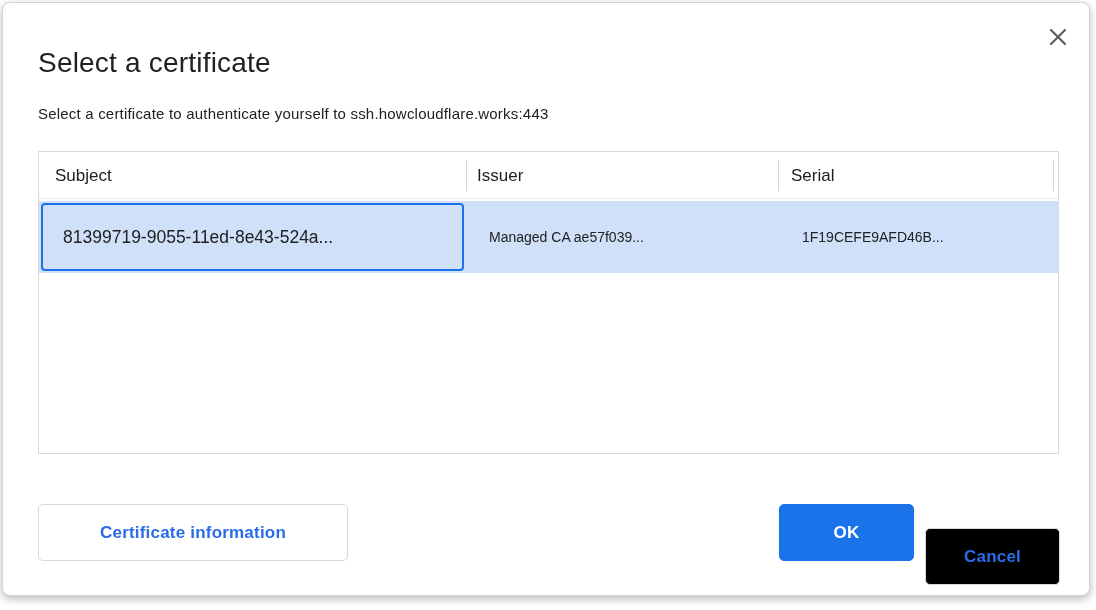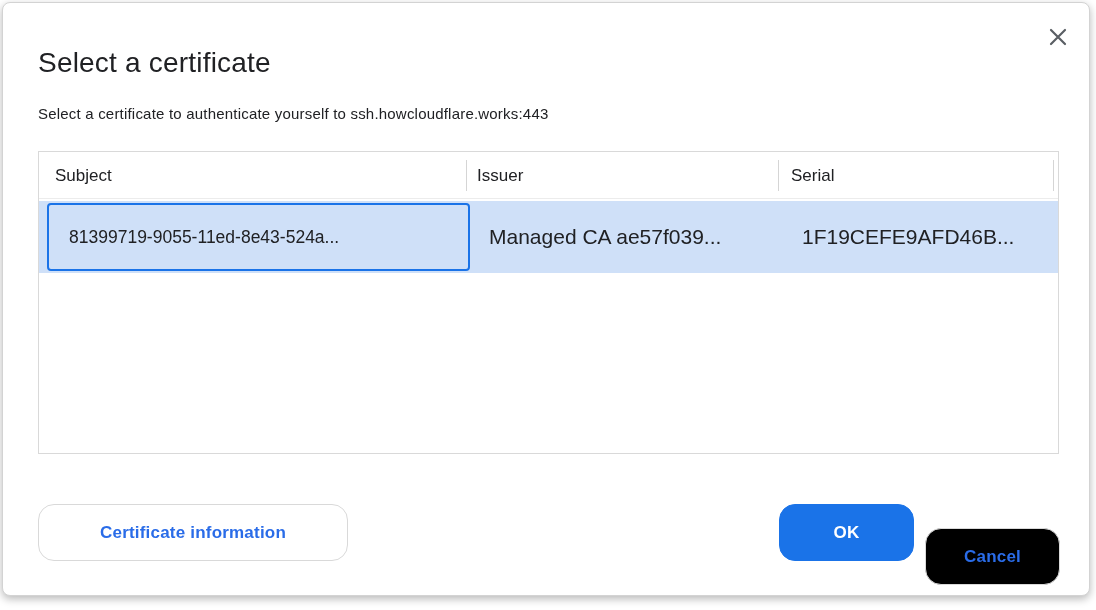--- a/index.html
+++ b/index.html
@@ -85,44 +85,43 @@
     position: absolute;
     left: 0; top: 49px;
     width: 1019px; height: 72px;
     background: var(--selected-bg);
     cursor: pointer;
   }
   .cell {
     position: absolute;
     top: 0; height: 72px;
     line-height: 72px;
-    font-size: 21px;
+    font-size: 14px;
     color: var(--text);
     white-space: nowrap;
   }
   .cell-subject-box {
     position: absolute;
     left: 2px; top: 2px;
     width: 423px; height: 68px;
     border: 2px solid var(--accent);
     border-radius: 4px;
     display: flex;
     align-items: center;
     padding-left: 20px;
     font-size: 17.5px;
     color: var(--text);
     white-space: nowrap;
-    margin-left: 6px;
   }
   .cell-issuer { left: 450px; }
   .cell-serial { left: 763px; }
   .btn {
     position: absolute;
     top: 501px; height: 57px;
-    border-radius: 16px;
+    border-radius: 5px;
     font-family: "Liberation Sans", sans-serif;
     font-size: 17px;
     font-weight: bold;
     display: flex; align-items: center; justify-content: center;
     cursor: pointer;
     letter-spacing: 0.2px;
   }
   .btn-cert {
     left: 35px; width: 310px;
     background: #ffffff;

